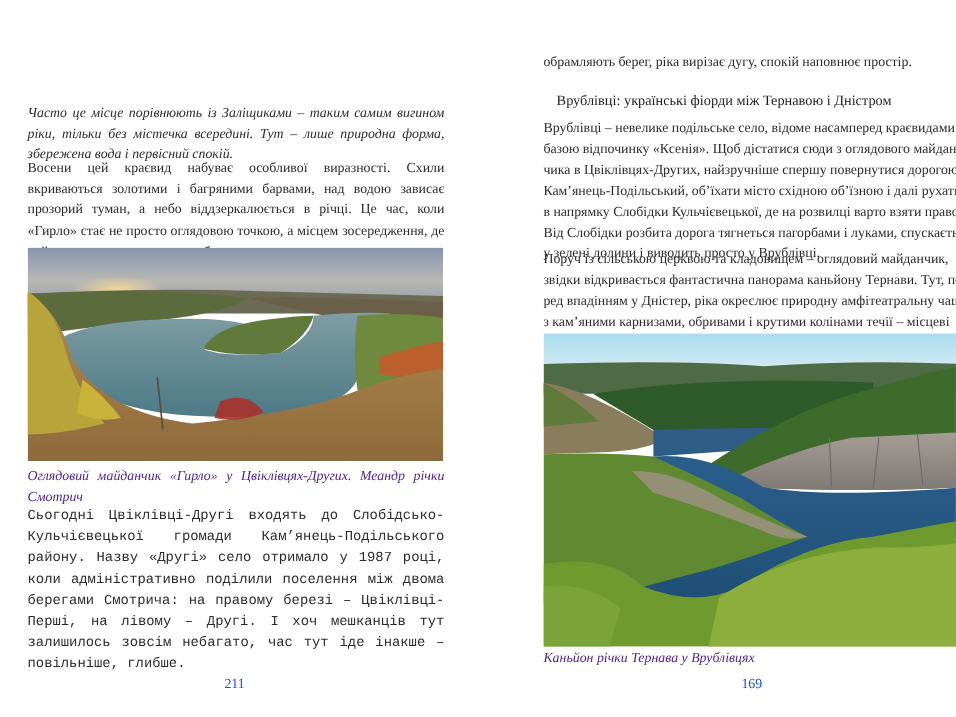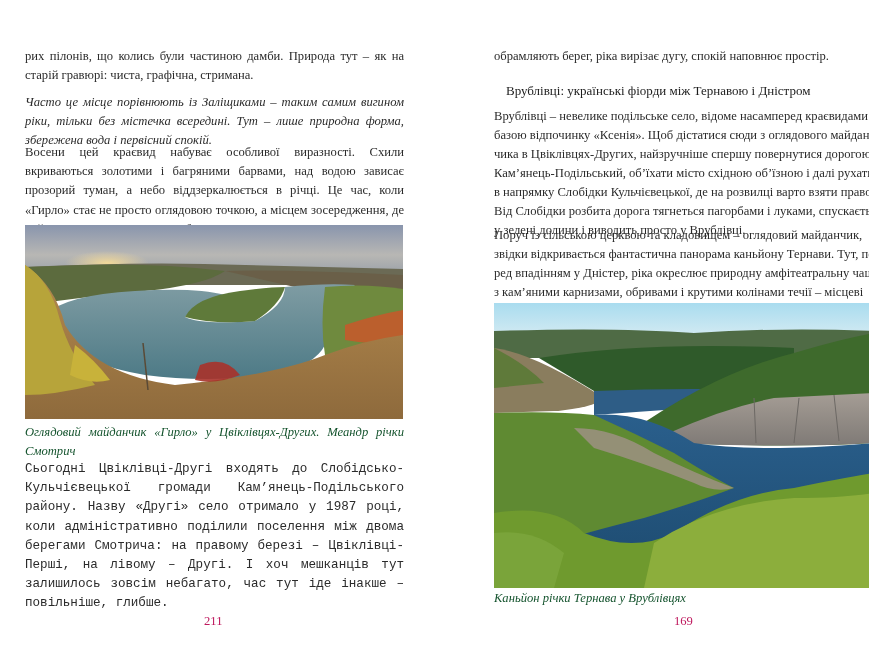--- a/index.html
+++ b/index.html
@@ -19,34 +19,33 @@
     color:#2b2b2b;
   }
   .page-left .para { width:379px; }
   .page-right .para { width:392px; white-space:nowrap; text-align:left; }
   .heading {
     position:absolute; left:12px; margin:0; font-weight:normal;
     font-size:13px; line-height:18px; color:#1c1c1c; white-space:nowrap;
   }
   .caption {
     position:absolute; left:0; margin:0; font-style:italic;
-    font-size:12.6px; line-height:19.2px; color:#14532d;
+    font-size:12.6px; line-height:19.2px; color:#4c1d95;
     text-align:justify; text-align-last:left;
   }
   .page-num {
-    position:absolute; font-size:12.6px; color:#be185d;
+    position:absolute; font-size:12.6px; color:#1d4ed8;
   }
   .photo { position:absolute; overflow:hidden; }
   .photo svg { display:block; width:100%; height:100%; }
 </style>
 </head>
 <body>
 
 <div class="page page-left">
-  <p class="para" style="top:47px;">рих пілонів, що колись були частиною дамби. Природа тут – як на старій гравюрі: чиста, графічна, стримана.</p>
   <p class="para" style="top:93px;font-style:italic;">Часто це місце порівнюють із Заліщиками – таким самим вигином ріки, тільки без містечка всередині. Тут – лише природна форма, збережена вода і первісний спокій.</p>
   <p class="para" style="top:143px;">Восени цей краєвид набуває особливої виразності. Схили вкриваються золотими і багряними барвами, над водою зависає прозорий туман, а небо віддзеркалюється в річці. Це час, коли «Гирло» стає не просто оглядовою точкою, а місцем зосередження, де пейзаж наче звертається до тебе напряму.</p>
 
   <div class="photo" style="left:0; top:225px; width:378px; height:194px;">
     <svg viewBox="0 0 378 194" preserveAspectRatio="none">
       <defs>
         <linearGradient id="skyL" x1="0" y1="0" x2="0" y2="1">
           <stop offset="0" stop-color="#8995ad"></stop>
           <stop offset="0.6" stop-color="#b8b7b4"></stop>
           <stop offset="1" stop-color="#9aa0a8"></stop>

